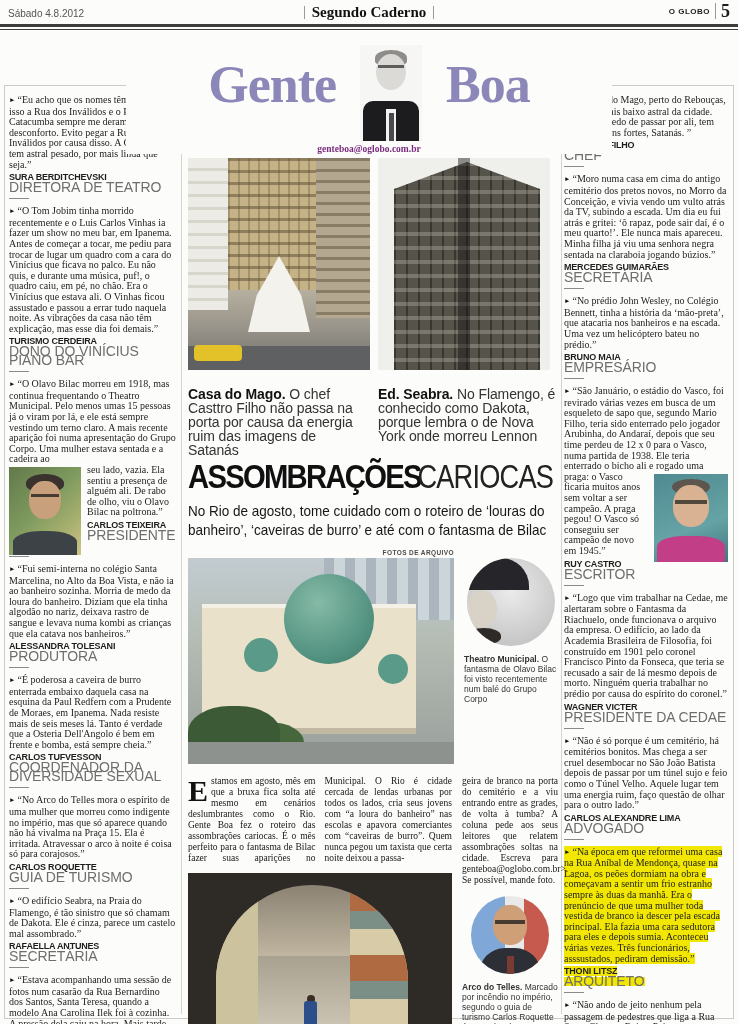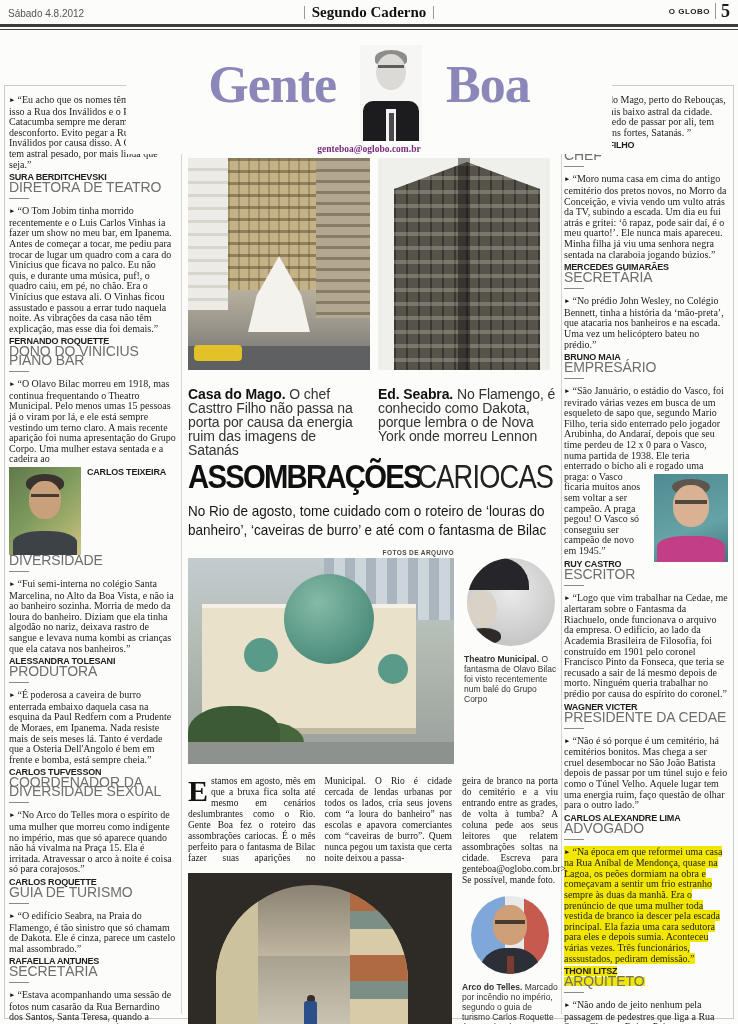--- a/index.html
+++ b/index.html
@@ -191,34 +191,35 @@
 
   <div class="col-l">
     <div class="qi">
       <div class="qt"><span class="ar">►</span><span class="txt">“Eu acho que os nomes têm força, por isso a Rua dos Inválidos e o Parque da Catacumba sempre me deram desconforto. Evito pegar a Rua dos Inválidos por causa disso. A Catacumba tem astral pesado, por mais linda que seja.”</span></div>
       <div class="nm"><span>SURA BERDITCHEVSKI</span></div>
       <div class="rl"><span>DIRETORA DE TEATRO</span></div>
       <div class="dv"></div>
     </div>
     <div class="qi">
       <div class="qt"><span class="ar">►</span><span class="txt">“O Tom Jobim tinha morrido recentemente e o Luis Carlos Vinhas ia fazer um show no meu bar, em Ipanema. Antes de começar a tocar, me pediu para trocar de lugar um quadro com a cara do Vinícius que ficava no palco. Eu não quis, e durante uma música, puf!, o quadro caiu, em pé, no chão. Era o Vinícius que estava ali. O Vinhas ficou assustado e passou a errar tudo naquela noite. As vibrações da casa não têm explicação, mas esse dia foi demais.”</span></div>
-      <div class="nm"><span>FERNANDO ROQUETTE</span></div>
+      <div class="nm"><span>TURISMO CERDEIRA</span></div>
       <div class="rl"><span>DONO DO VINÍCIUS PIANO BAR</span></div>
       <div class="dv"></div>
     </div>
     <div class="qi">
       <div class="qt"><span class="ar">►</span><span class="txt">“O Olavo Bilac morreu em 1918, mas continua frequentando o Theatro Municipal. Pelo menos umas 15 pessoas já o viram por lá, e ele está sempre vestindo um terno claro. A mais recente aparição foi numa apresentação do Grupo Corpo. Uma mulher estava sentada e a cadeira ao</span></div>
       <div class="ph ph-milton">
         <div class="m-hair"></div>
         <div class="m-face"></div>
         <div class="m-glass"></div>
         <div class="m-shirt"></div>
       </div>
+      <div class="qt"><span class="txt">seu lado, vazia. Ela sentiu a presença de alguém ali. De rabo de olho, viu o Olavo Bilac na poltrona.”</span></div>
       <div class="nm"><span>CARLOS TEIXEIRA</span></div>
-      <div class="rl"><span>DIVERSIDADE</span></div>
+      <div class="rl"><span>PRESIDENTE</span></div>
       <div class="dv" style="clear:both;"></div>
     </div>
     <div class="qi">
       <div class="qt"><span class="ar">►</span><span class="txt">“Fui semi-interna no colégio Santa Marcelina, no Alto da Boa Vista, e não ia ao banheiro sozinha. Morria de medo da loura do banheiro. Diziam que ela tinha algodão no nariz, deixava rastro de sangue e levava numa kombi as crianças que ela catava nos banheiros.”</span></div>
       <div class="nm"><span>ALESSANDRA TOLESANI</span></div>
       <div class="rl"><span>PRODUTORA</span></div>
       <div class="dv"></div>
     </div>
     <div class="qi">
       <div class="qt"><span class="ar">►</span><span class="txt">“É poderosa a caveira de burro enterrada embaixo daquela casa na esquina da Paul Redfern com a Prudente de Moraes, em Ipanema. Nada resiste mais de seis meses lá. Tanto é verdade que a Osteria Dell'Angolo é bem em frente e bomba, está sempre cheia.”</span></div>

